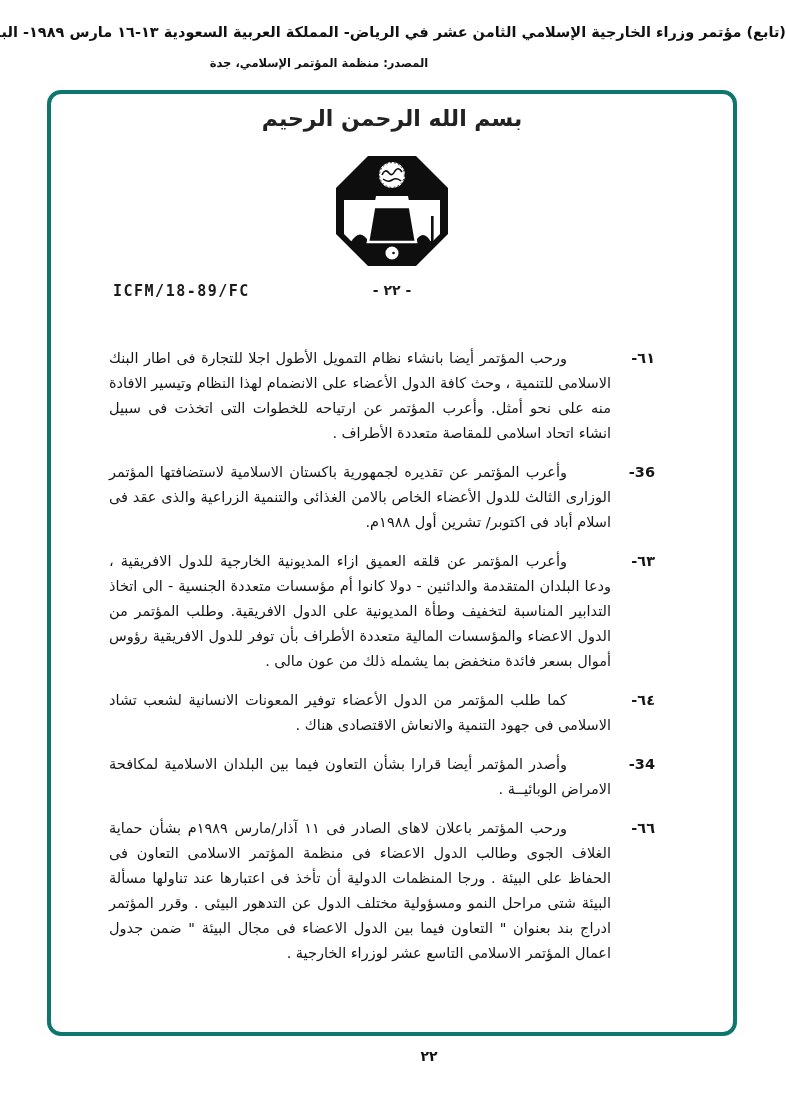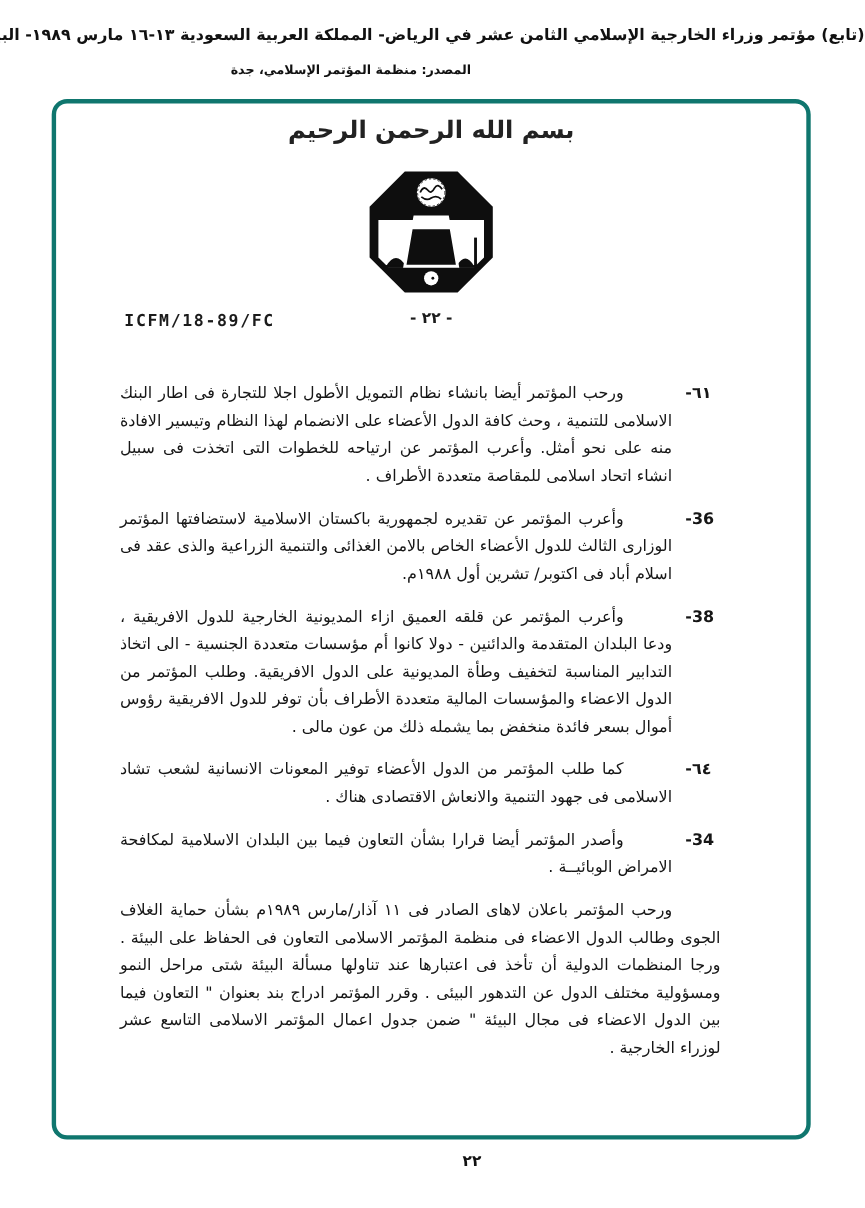--- a/index.html
+++ b/index.html
@@ -42,21 +42,21 @@
     font-weight:bold;font-size:14px;direction:rtl;color:#1b1b1b;letter-spacing:3px;
   }
   
   .paras{
     position:absolute;top:252px;left:58px;right:78px;direction:rtl;
   }
   .para{
     display:flex;gap:12px;margin-bottom:14px;
     font-size:14.5px;line-height:25px;color:#161616;
   }
-  .para-num{flex:0 0 32px;text-align:left;white-space:nowrap;font-weight:bold;}
+  .para-num{flex:0 0 32px;text-align:right;white-space:nowrap;font-weight:bold;}
   .para-text{flex:1;text-align:justify;text-indent:44px;}
   
   .page-footer-num{
     position:absolute;top:1048px;left:0;width:786px;text-align:center;
     font-weight:bold;font-size:14px;direction:rtl;color:#111;letter-spacing:2px;padding-left:36px;
   }
 </style>
 </head>
 <body>
 
@@ -102,31 +102,32 @@
   <div class="paras">
     <div class="para">
       <span class="para-num">٦١-</span>
       <span class="para-text">ورحب المؤتمر أيضا بانشاء نظام التمويل الأطول اجلا للتجارة فى اطار البنك الاسلامى للتنمية ، وحث كافة الدول الأعضاء على الانضمام لهذا النظام وتيسير الافادة منه على نحو أمثل. وأعرب المؤتمر عن ارتياحه للخطوات التى اتخذت فى سبيل انشاء اتحاد اسلامى للمقاصة متعددة الأطراف .</span>
     </div>
     <div class="para">
       <span class="para-num">36-</span>
       <span class="para-text">وأعرب المؤتمر عن تقديره لجمهورية باكستان الاسلامية لاستضافتها المؤتمر الوزارى الثالث للدول الأعضاء الخاص بالامن الغذائى والتنمية الزراعية والذى عقد فى اسلام أباد فى اكتوبر/ تشرين أول ١٩٨٨م.</span>
     </div>
     <div class="para">
-      <span class="para-num">38-</span>
+      <span class="para-num">٦٣-</span>
       <span class="para-text">وأعرب المؤتمر عن قلقه العميق ازاء المديونية الخارجية للدول الافريقية ، ودعا البلدان المتقدمة والدائنين - دولا كانوا أم مؤسسات متعددة الجنسية - الى اتخاذ التدابير المناسبة لتخفيف وطأة المديونية على الدول الافريقية. وطلب المؤتمر من الدول الاعضاء والمؤسسات المالية متعددة الأطراف بأن توفر للدول الافريقية رؤوس أموال بسعر فائدة منخفض بما يشمله ذلك من عون مالى .</span>
     </div>
     <div class="para">
       <span class="para-num">٦٤-</span>
       <span class="para-text">كما طلب المؤتمر من الدول الأعضاء توفير المعونات الانسانية لشعب تشاد الاسلامى فى جهود التنمية والانعاش الاقتصادى هناك .</span>
     </div>
     <div class="para">
       <span class="para-num">34-</span>
       <span class="para-text">وأصدر المؤتمر أيضا قرارا بشأن التعاون فيما بين البلدان الاسلامية لمكافحة الامراض الوبائيــة .</span>
     </div>
     <div class="para">
+      <span class="para-num">٦٦-</span>
       <span class="para-text">ورحب المؤتمر باعلان لاهاى الصادر فى ١١ آذار/مارس ١٩٨٩م بشأن حماية الغلاف الجوى وطالب الدول الاعضاء فى منظمة المؤتمر الاسلامى التعاون فى الحفاظ على البيئة . ورجا المنظمات الدولية أن تأخذ فى اعتبارها عند تناولها مسألة البيئة شتى مراحل النمو ومسؤولية مختلف الدول عن التدهور البيئى . وقرر المؤتمر ادراج بند بعنوان " التعاون فيما بين الدول الاعضاء فى مجال البيئة " ضمن جدول اعمال المؤتمر الاسلامى التاسع عشر لوزراء الخارجية .</span>
     </div>
   </div>
 
 </div>
 
 <div class="page-footer-num">٢٢</div>
 
 </body></html>

